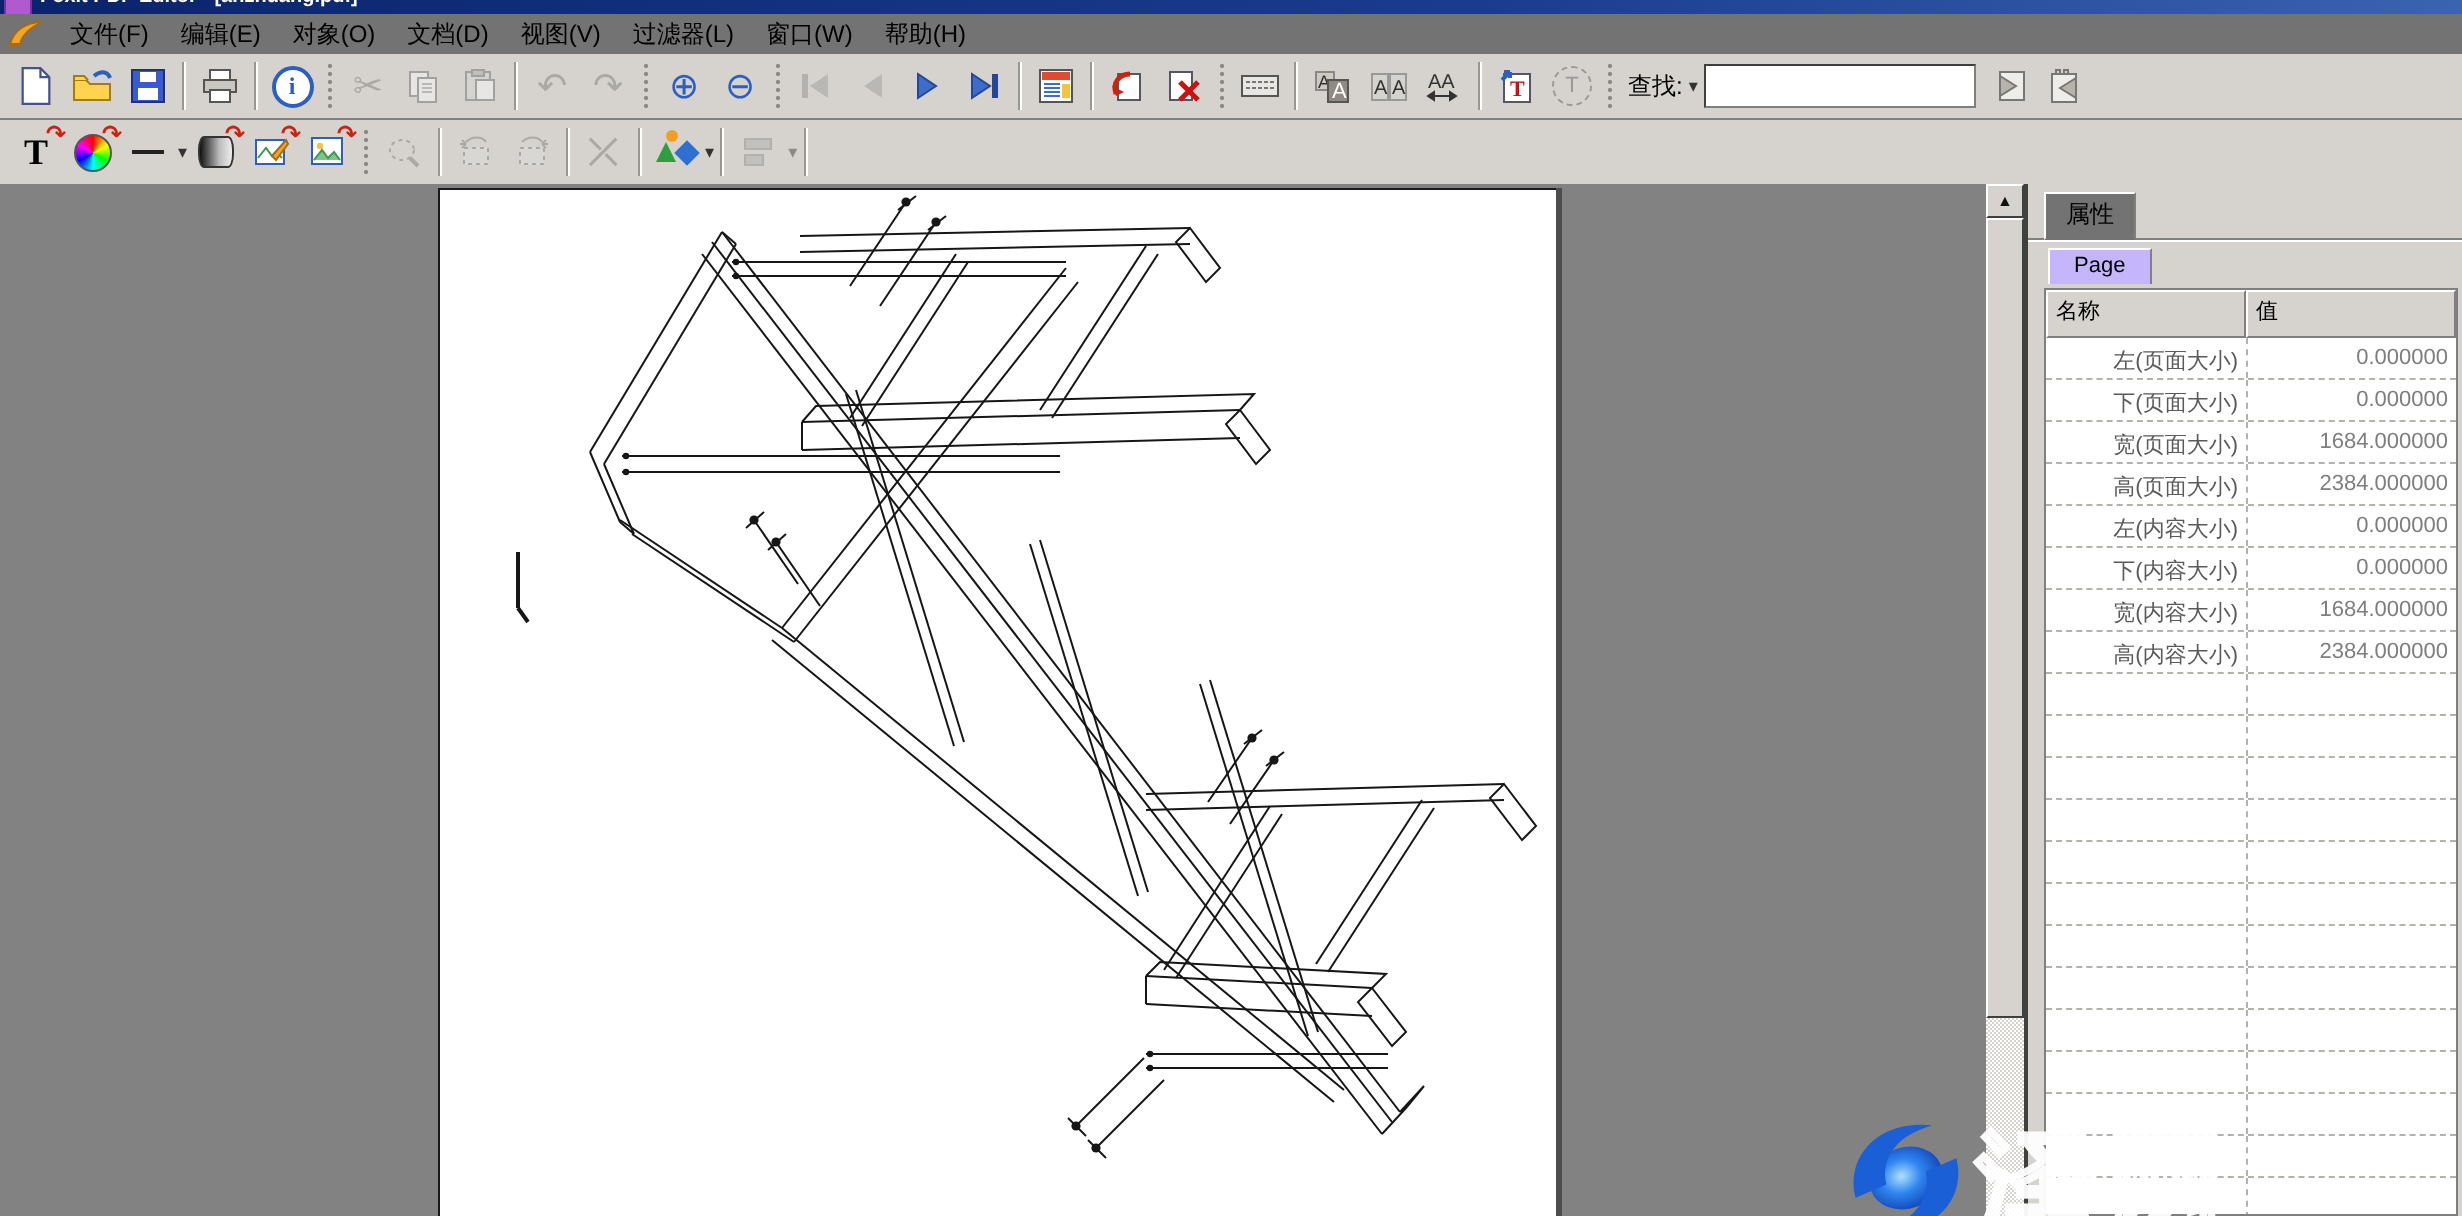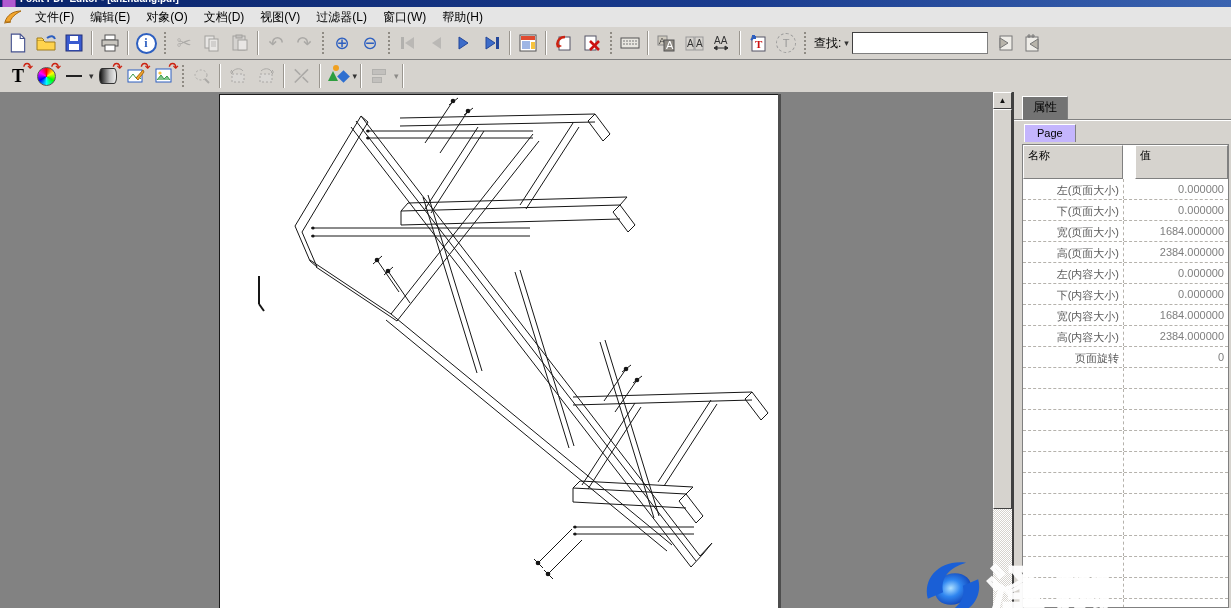--- a/index.html
+++ b/index.html
@@ -4,21 +4,21 @@
 <style>
   html,body{margin:0;padding:0;}
   body{width:1231px;height:608px;position:relative;overflow:hidden;
        font-family:"Liberation Sans","DejaVu Sans",sans-serif;background:#d6d3ce;}
   
   .titlebar{position:absolute;left:0;top:0;width:1231px;height:7px;overflow:hidden;
     background:linear-gradient(90deg,#0a246a 0%,#1a3c8f 60%,#3a63b0 100%);}
   .titlebar .ticon{position:absolute;left:2px;top:-6px;width:12px;height:12px;background:#b05ad0;border:1px solid #7a2fa0;}
   .titlebar .ttext{position:absolute;left:20px;top:-7px;color:#fff;font-weight:bold;font-size:10px;white-space:nowrap;}
   
-  .menubar{position:absolute;left:0;top:7px;width:1231px;height:20px;background:#e5e5e5;
+  .menubar{position:absolute;left:0;top:7px;width:1231px;height:20px;background:#737373;
     border-bottom:1px solid #9a968f;display:flex;align-items:center;gap:0;}
   .appicon{width:20px;height:16px;margin:0 4px 0 3px;position:relative;}
   .appicon svg{display:block;}
   .menu-item{padding:2px 8px;font-size:12px;color:#000;white-space:nowrap;cursor:default;}
   
   .tb{position:absolute;left:0;width:1231px;background:#d6d3ce;display:flex;align-items:center;}
   .tb1{top:27px;height:32px;border-bottom:1px solid #808080;}
   .tb2{top:60px;height:32px;}
   .tbtn{width:26px;height:26px;margin:0 1px;display:flex;align-items:center;justify-content:center;
         position:relative;flex:0 0 auto;}
@@ -65,21 +65,21 @@
   
   .panel{position:absolute;left:1012px;top:0;width:219px;height:516px;background:#d6d3ce;
      border-left:2px solid #404040;box-sizing:border-box;}
   .ptab{display:inline-block;margin:3px 0 0 8px;padding:2px 10px 3px 10px;font-size:12px;background:#737373;
      border:1px solid;border-color:#fff #808080 transparent #fff;position:relative;top:1px;}
   .prule{height:1px;background:#808080;box-shadow:0 1px 0 #fff;}
   .ptab2{display:inline-block;margin:4px 0 0 10px;padding:2px 12px 3px 12px;font-size:11px;background:#c4b5fd;
      border:1px solid;border-color:#fff #808080 #808080 #fff;border-bottom:none;}
   .ptable{position:absolute;left:8px;top:52px;right:2px;bottom:0;background:#fff;
      border:1px solid #808080;overflow:hidden;}
-  .phead{display:flex;height:34px;gap:12px;}
+  .phead{display:flex;height:24px;}
   .phead div{background:#d6d3ce;border:1px solid;border-color:#fff #808080 #808080 #fff;
      box-sizing:border-box;font-size:11px;padding:2px 4px;}
   .pc1{width:100px;flex:0 0 auto;}
   .pc2{flex:1;}
   .prow{display:flex;height:20px;border-bottom:1px dashed #b5b2ac;text-align:right;}
   .prow div{box-sizing:border-box;font-size:11px;padding:4px 4px 0 4px;white-space:nowrap;overflow:hidden;}
   .prow .pc1{color:#5a5a5a;}
   .prow .pc2{color:#7e7e7e;border-left:1px dashed #b5b2ac;}
   
   .wm{position:absolute;left:918px;top:554px;width:260px;height:78px;pointer-events:none;z-index:50;}
@@ -528,24 +528,20 @@
         <div class="pc2">0.000000</div>
       </div>
       <div class="prow">
         <div class="pc1">宽(内容大小)</div>
         <div class="pc2">1684.000000</div>
       </div>
       <div class="prow">
         <div class="pc1">高(内容大小)</div>
         <div class="pc2">2384.000000</div>
       </div>
-      <div class="prow">
-        <div class="pc1">页面旋转</div>
-        <div class="pc2">0</div>
-      </div>
 
       <div class="prow">
           <div class="pc1"></div>
           <div class="pc2"></div>
         </div>
       <div class="prow">
           <div class="pc1"></div>
           <div class="pc2"></div>
         </div>
       <div class="prow">

